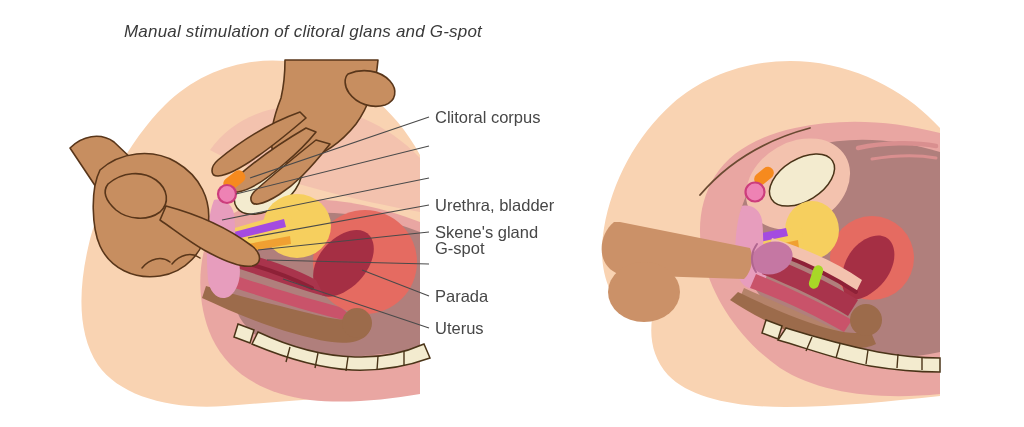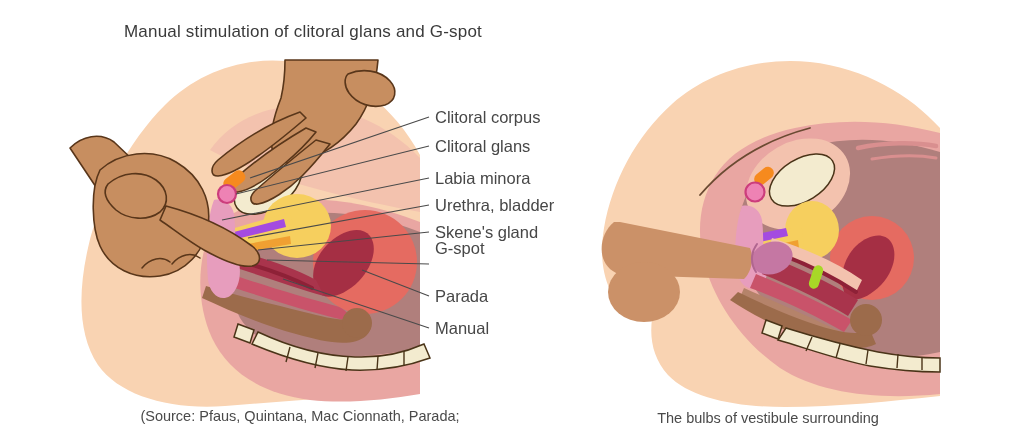--- a/index.html
+++ b/index.html
@@ -5,21 +5,21 @@
   html,body{margin:0;padding:0;}
   body{
     width:1024px;height:427px;position:relative;overflow:hidden;
     background:#ffffff;
     font-family:"Liberation Sans", sans-serif;
   }
   .stage{position:absolute;left:0;top:0;width:1024px;height:427px;}
   svg{position:absolute;left:0;top:0;}
   .panel-title{
     position:absolute;transform:translateX(-50%);
-    font-size:17px;color:#3a3a3a;letter-spacing:.2px;white-space:nowrap;
+    font-size:17px;color:#3a3a3a;letter-spacing:.2px;white-space:nowrap;font-style:italic;
   }
   .anno-label{
     position:absolute;left:435px;font-size:16.5px;color:#474747;
     line-height:20px;white-space:nowrap;text-align:right;
   }
   .caption{
     position:absolute;transform:translateX(-50%);
     font-size:14.5px;color:#4a4a4a;white-space:nowrap;
   }
   
@@ -149,23 +149,19 @@
       <path class="leader" d="M 429,232 L 258,250"></path>
       <path class="leader" d="M 429,264 L 267,260"></path>
       <path class="leader" d="M 429,296 L 362,270"></path>
       <path class="leader" d="M 429,328 L 283,279"></path>
     </g>
   </svg>
 
   <div class="panel-title" style="left:303px;top:22px">Manual stimulation of clitoral glans and G-spot</div>
 
   <div class="anno-label" style="top:107px">Clitoral corpus</div>
-  <div class="anno-label" style="top:136px">Clitoral glans</div>
-  <div class="anno-label" style="top:168px">Labia minora</div>
   <div class="anno-label" style="top:195px">Urethra, bladder</div>
   <div class="anno-label" style="top:222px">Skene's gland</div>
   <div class="anno-label" style="top:238px">G-spot</div>
   <div class="anno-label" style="top:286px">Parada</div>
-  <div class="anno-label" style="top:318px">Manual</div>
+  <div class="anno-label" style="top:318px">Uterus</div>
 
-  <div class="caption" style="left:300px;top:408px">(Source: Pfaus, Quintana, Mac Cionnath, Parada;</div>
-  <div class="caption" style="left:768px;top:410px">The bulbs of vestibule surrounding</div>
 </div>
 
 </body></html>

